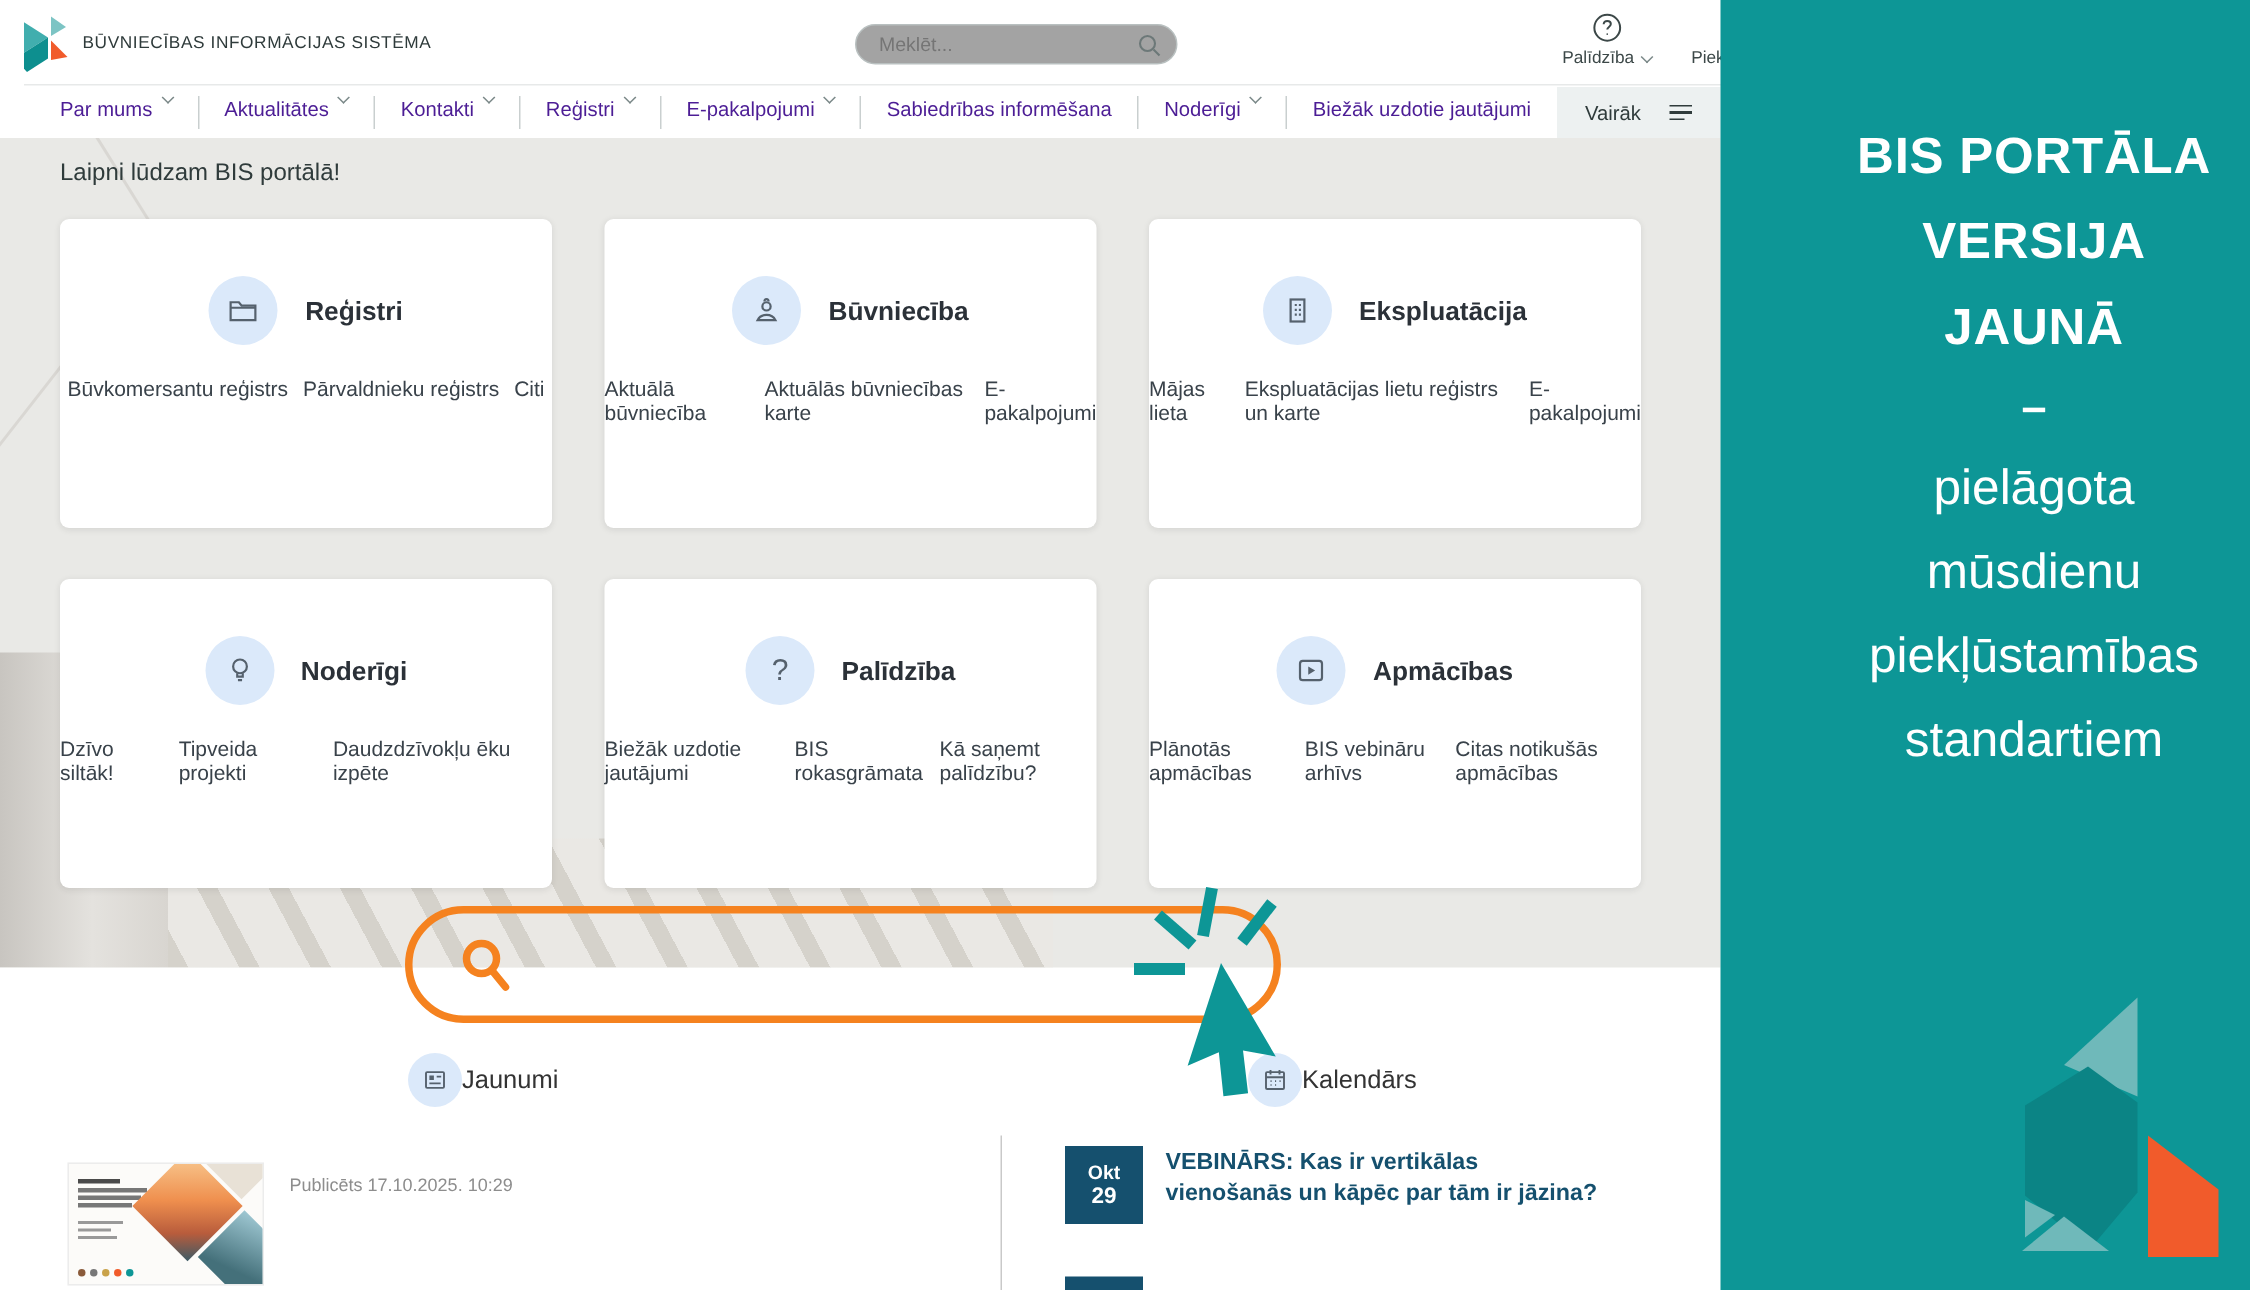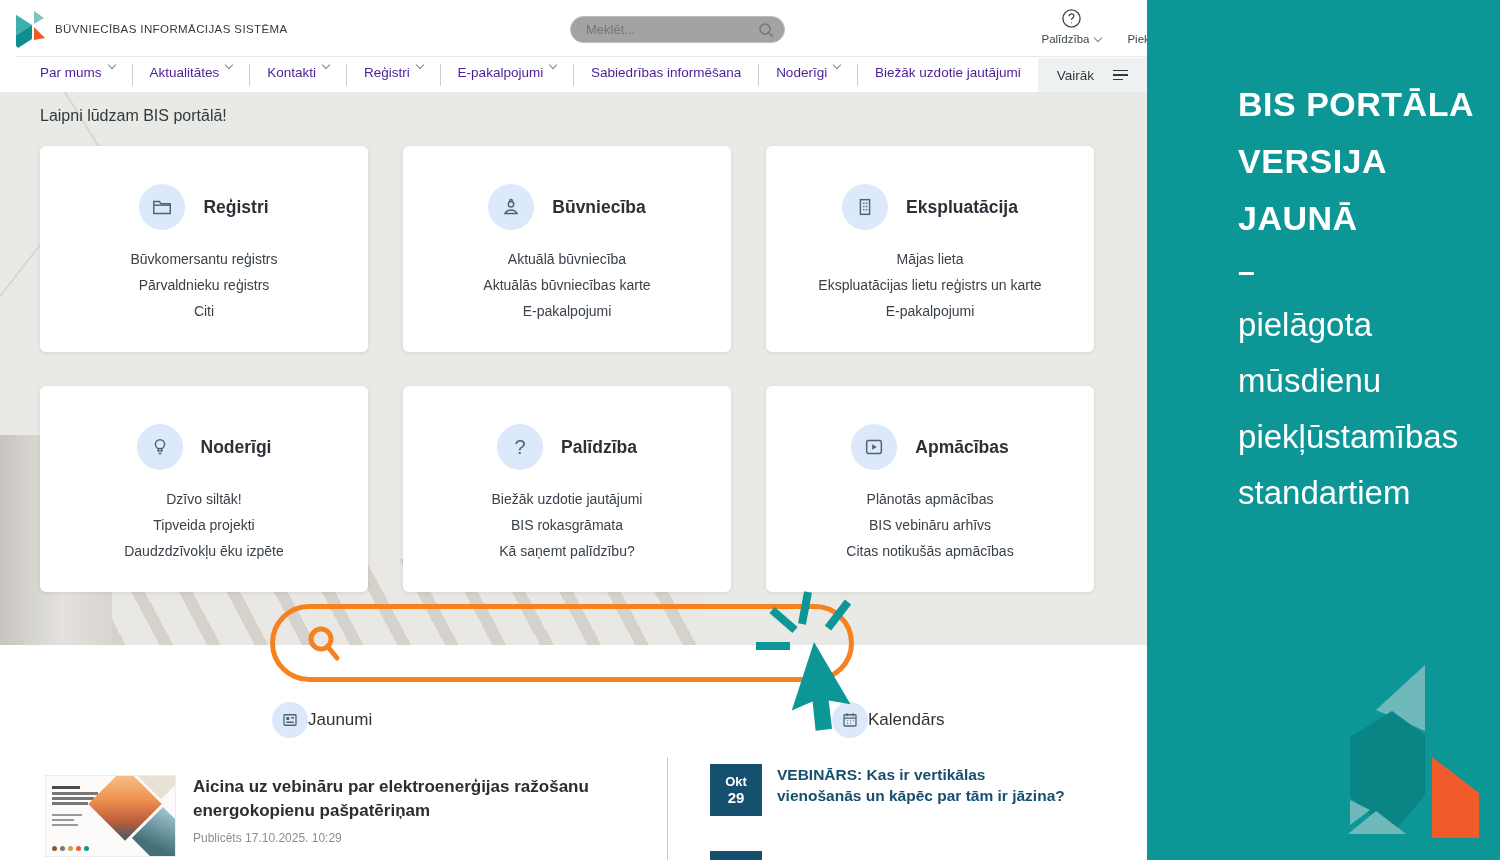--- a/index.html
+++ b/index.html
@@ -41,21 +41,21 @@
   .wl2 { left:120px; top:-60px; height:300px; transform:rotate(-32deg); }
   .wl3 { left:60px; top:260px; height:260px; transform:rotate(55deg); }
   .welcome { position:absolute; left:40px; top:15px; font-size:16px; color:#2f3b3b; }
 
   .card { position:absolute; width:328px; height:206px; background:#fff; border-radius:6px; box-shadow:0 1px 4px rgba(40,40,40,.10); display:flex; flex-direction:column; align-items:center; }
   .c0{left:40px;top:54px}.c1{left:403px;top:54px}.c2{left:766px;top:54px}
   .c3{left:40px;top:294px}.c4{left:403px;top:294px}.c5{left:766px;top:294px}
   .card-head { display:flex; align-items:center; gap:18px; margin-top:38px; }
   .icon-circle { width:46px; height:46px; border-radius:50%; background:#dbe9fa; display:flex; align-items:center; justify-content:center; color:#55616d; flex:0 0 auto; }
   .card-title { font-size:17.5px; font-weight:bold; color:#2b3138; }
-  .card-links { margin-top:21px; display:flex; flex-direction:column; align-items:center; gap:10px; }
+  .card-links { margin-top:21px; display:flex; flex-direction:row; align-items:center; gap:10px; }
   .card-link { font-size:14px; color:#39424a; cursor:pointer; }
 
   
   .url-pill { position:absolute; left:270px; top:604px; width:584px; height:78px; border:5px solid #F5821F; border-radius:48px; display:flex; align-items:center; z-index:3; }
   .pill-mag { margin-left:28px; flex:0 0 auto; }
   .pill-url { flex:1; text-align:center; font-size:36px; font-weight:bold; color:#101010; text-decoration:underline; text-decoration-thickness:3px; text-underline-offset:7px; letter-spacing:.5px; padding-right:46px; cursor:pointer; }
   .cursor-wrap { position:absolute; left:752px; top:586px; z-index:4; pointer-events:none; }
 
   
   .sec-head { position:absolute; display:flex; align-items:center; gap:0; }
@@ -81,21 +81,21 @@
 
   .cal-event { position:absolute; left:710px; top:764px; display:flex; gap:15px; }
   .date-badge { width:52px; height:52px; background:#15506E; color:#fff; display:flex; flex-direction:column; align-items:center; justify-content:center; flex:0 0 auto; }
   .badge-month { font-size:13px; font-weight:bold; line-height:15px; }
   .badge-day { font-size:15px; font-weight:bold; line-height:17px; }
   .cal-title { width:288px; font-size:15.5px; font-weight:bold; color:#15506E; line-height:21px; cursor:pointer; }
   .badge-partial { position:absolute; left:710px; top:851px; width:52px; height:9px; background:#15506E; }
 
   
   .sidebar { position:absolute; left:1147px; top:0; width:353px; height:860px; background:#0D9696; overflow:hidden; }
-  .sb-text { position:absolute; top:76px; right:26px; text-align:left; color:#fff; }
+  .sb-text { position:absolute; top:76px; right:26px; text-align:center; color:#fff; }
   .sb-bold { font-size:34px; font-weight:bold; line-height:57px; letter-spacing:.5px; }
   .sb-dash { font-size:30px; font-weight:bold; line-height:50px; }
   .sb-light { font-size:33px; font-weight:400; line-height:56px; }
   .sb-logo { position:absolute; right:10px; bottom:12px; }
 </style>
 </head>
 <body>
 
 <div class="page">
 
@@ -377,21 +377,20 @@
           <div class="d2"></div>
         <div class="tlogo">
           <span style="background:#8a5a3a"></span>
             <span style="background:#777"></span>
             <span style="background:#c9a24a"></span>
             <span style="background:#F15B2B"></span>
             <span style="background:#0D9696"></span>
         </div>
       </div>
       <div class="news-text">
-        <div class="news-title">Aicina uz vebināru par elektroenerģijas ražošanu energokopienu pašpatēriņam</div>
         <div class="news-date">Publicēts 17.10.2025. 10:29</div>
       </div>
     </div>
 
     <div class="cal-event">
       <div class="date-badge">
         <span class="badge-month">Okt</span>
         <span class="badge-day">29</span>
       </div>
       <div class="cal-title">VEBINĀRS: Kas ir vertikālas vienošanās un kāpēc par tām ir jāzina?</div>

